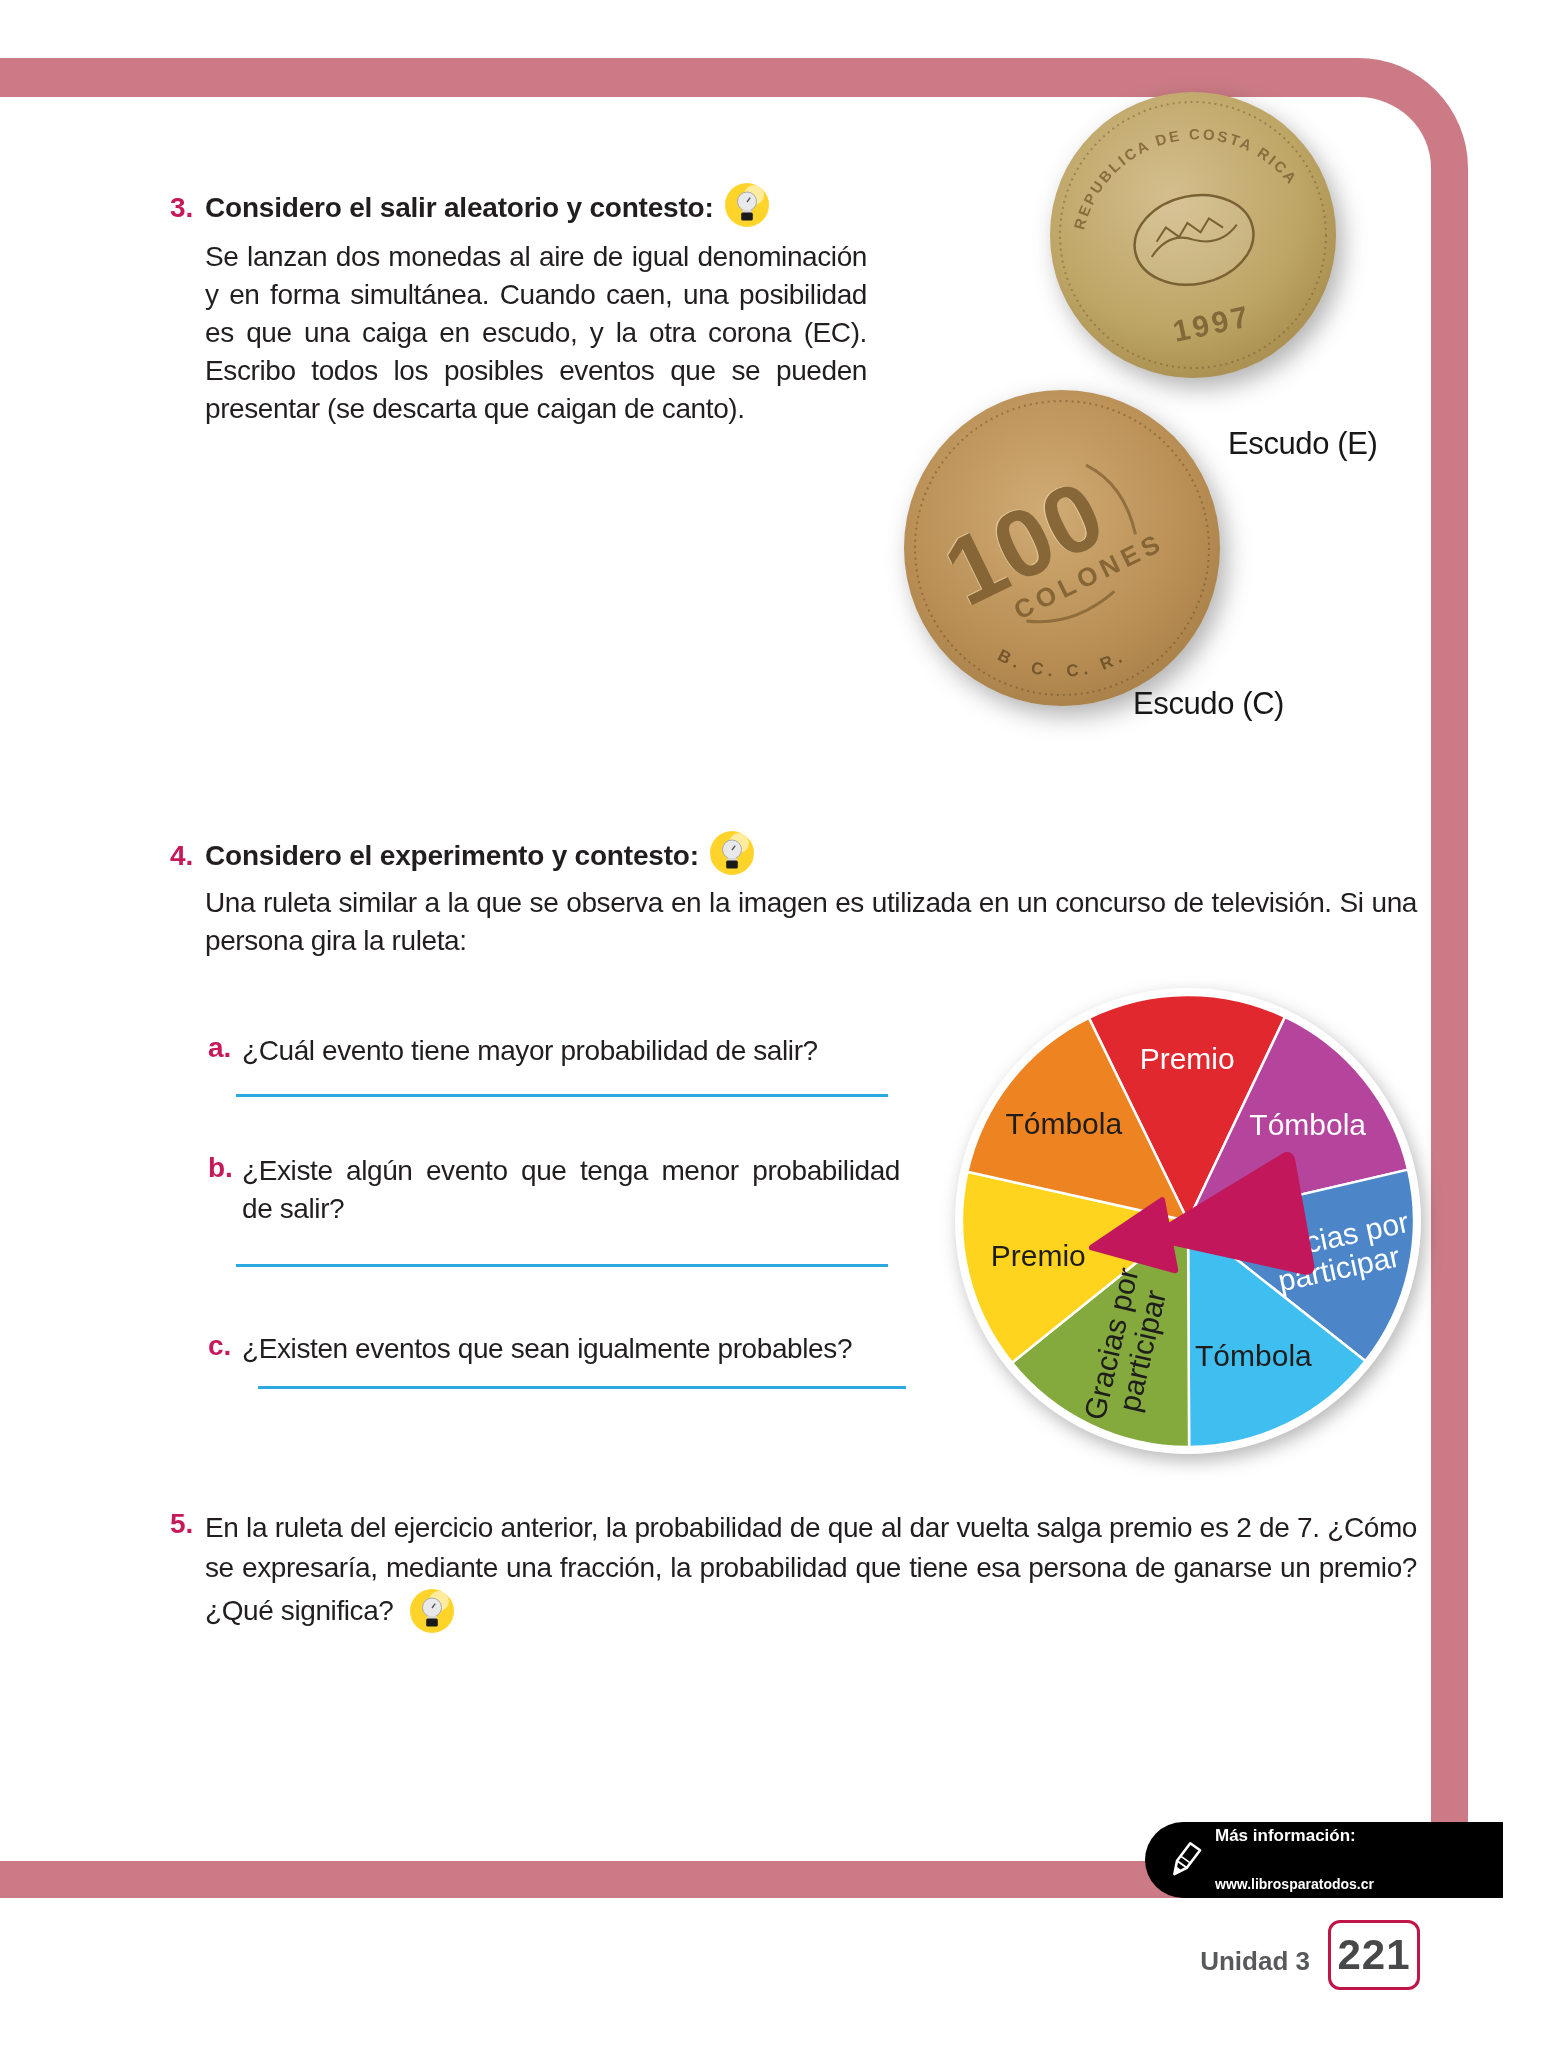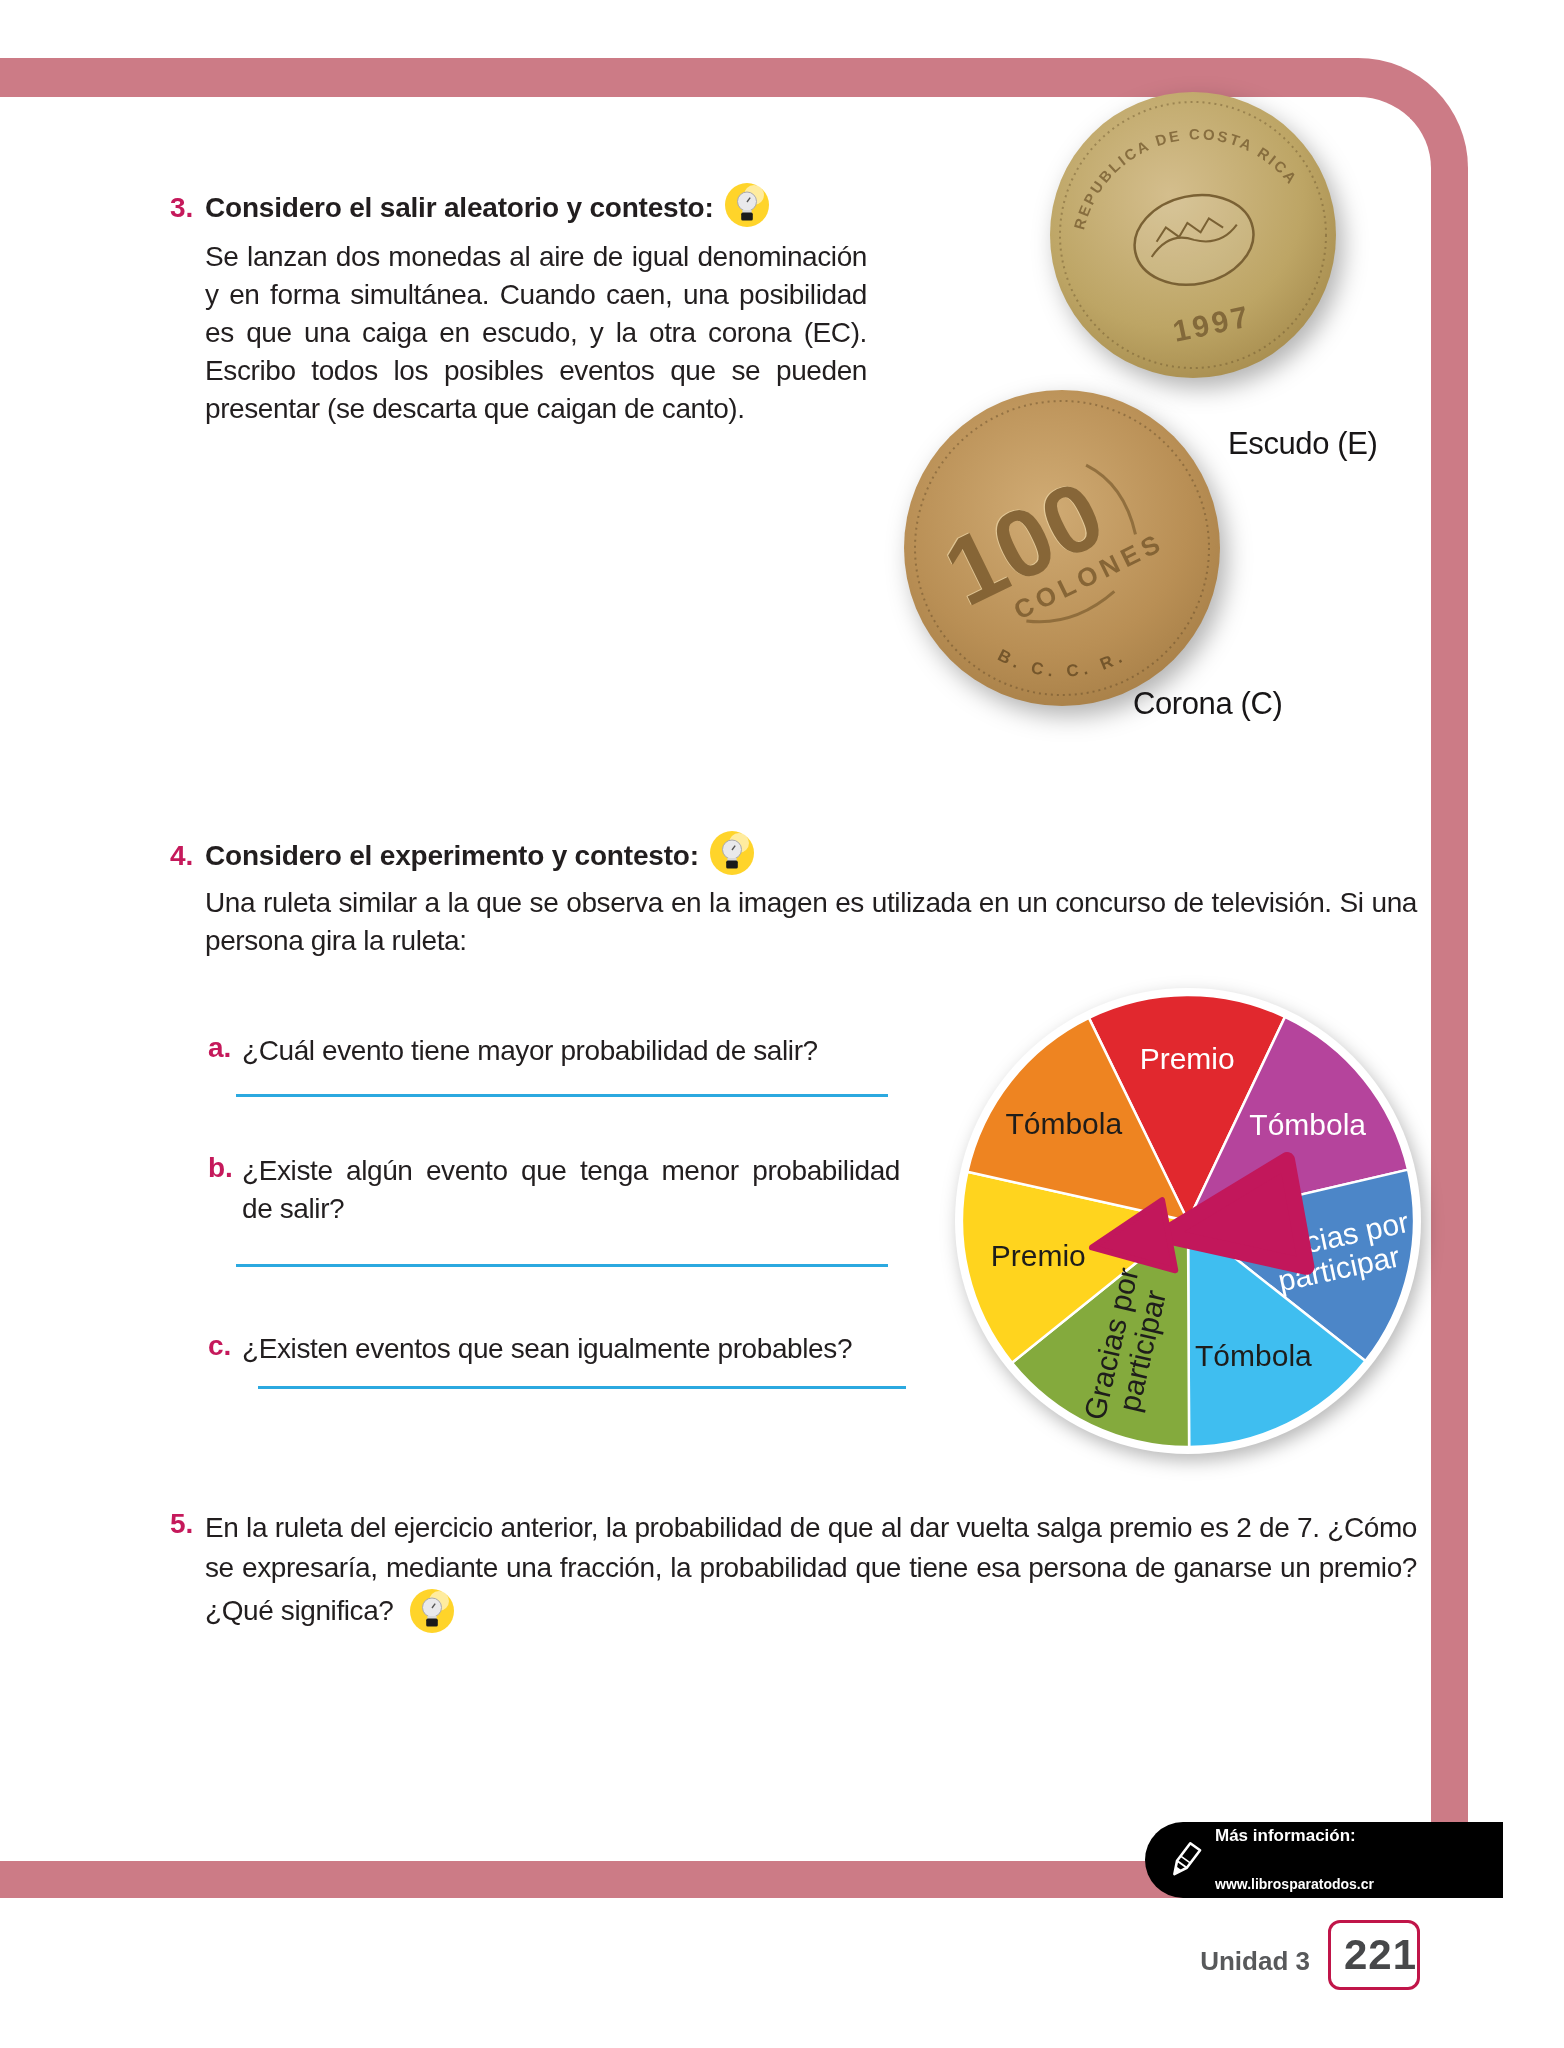--- a/index.html
+++ b/index.html
@@ -32,21 +32,21 @@
   .info-badge{position:absolute;left:1145px;top:1822px;width:358px;height:76px;
               background:#000000;border-radius:38px 0 0 38px;display:flex;align-items:center;}
   .badge-pencil{width:46px;height:46px;margin-left:16px;flex:0 0 46px;}
   .badge-text{color:#fff;margin-left:8px;line-height:21px;}
   .badge-line1{font-weight:bold;font-size:17px;}
   .badge-line2{font-weight:bold;font-size:14px;margin-top:28px;}
   .unit-label{position:absolute;left:1150px;top:1946px;width:160px;text-align:right;
               font-weight:bold;font-size:26px;color:#58595b;}
   .page-num-box{position:absolute;left:1328px;top:1920px;width:92px;height:70px;box-sizing:border-box;
                 background:#fff;border:3px solid #c01549;border-radius:12px;
-                display:flex;align-items:center;justify-content:flex-end;}
+                display:flex;align-items:center;justify-content:center;}
   .page-num{font-size:42px;font-weight:600;color:#47484a;letter-spacing:1px;}
 </style>
 </head>
 <body>
 
 <div class="page">
 
   <div class="frame"></div>
   <div class="bottom-band"></div>
 
@@ -107,21 +107,21 @@
         <text x="128" y="172" text-anchor="middle" font-size="96" font-weight="bold" fill="#7c5c2f" opacity="0.85" style="text-shadow:-1px -1px 0 rgba(238,216,170,0.8)">100</text>
         <text x="172" y="206" text-anchor="middle" font-size="26" font-weight="bold" letter-spacing="5" fill="#7c5c2f" opacity="0.85">COLONES</text>
         <path d="M218 96 q26 34 14 84" fill="none" stroke="#7c5c2f" stroke-width="3" opacity="0.7"></path>
         <path d="M96 210 q40 26 92 12" fill="none" stroke="#7c5c2f" stroke-width="3" opacity="0.7"></path>
       </g>
       <text font-size="17" font-weight="bold" letter-spacing="5" fill="#6e5128" opacity="0.9">
         <textPath href="#corArc" startOffset="50%" text-anchor="middle">B. C. C. R.</textPath>
       </text>
     </svg>
   </div>
-  <div class="coin-label" style="left:1133px;top:686px;">Corona (C)</div>
+  <div class="coin-label" style="left:1133px;top:686px;">Escudo (C)</div>
 
   <div class="num" style="left:170px;top:840px;">4.</div>
   <div class="ex-header" style="left:205px;top:836px;">
     <span>Considero el experimento y contesto:</span>
     <span class="bulb">
       <svg viewBox="0 0 46 46" width="46" height="46">
         <circle cx="23" cy="23" r="22" fill="#ffd42a"></circle>
         <circle cx="30" cy="13" r="10" fill="#ffffff" opacity="0.55"></circle>
         <circle cx="23" cy="19.5" r="9.5" fill="#e9e9eb" stroke="#a9a9ad" stroke-width="1"></circle>
         <path d="M23 20 l3.2 -4.4" stroke="#555" stroke-width="1.4" fill="none"></path>

